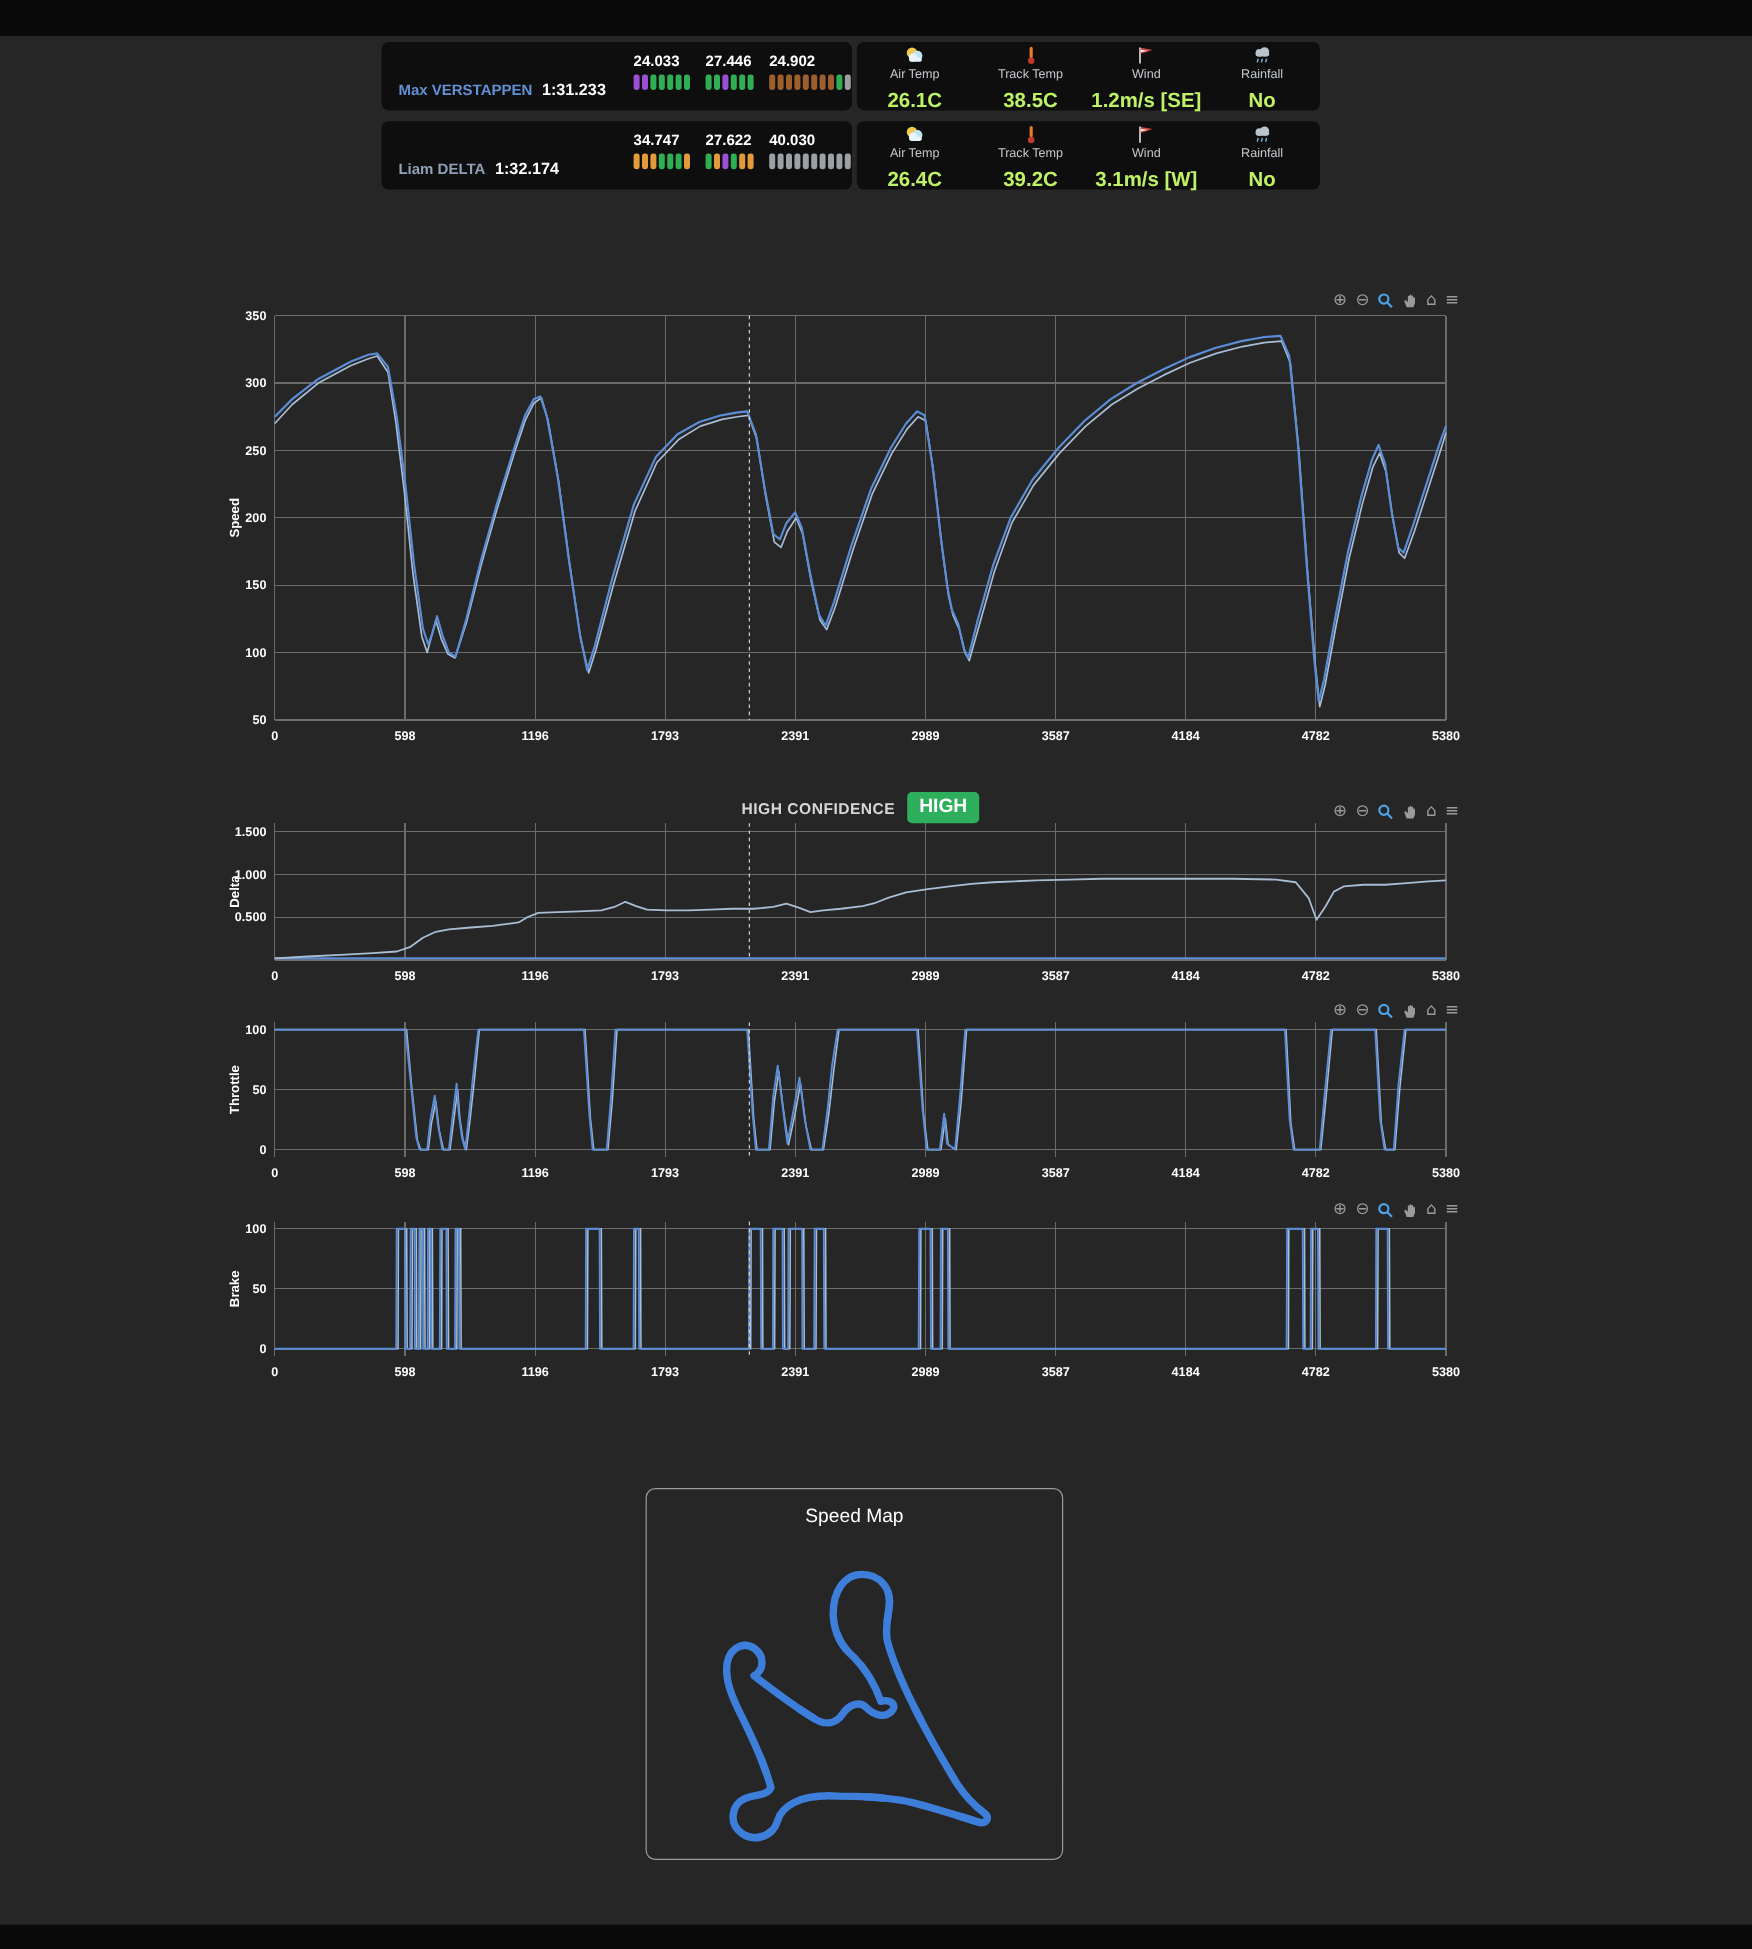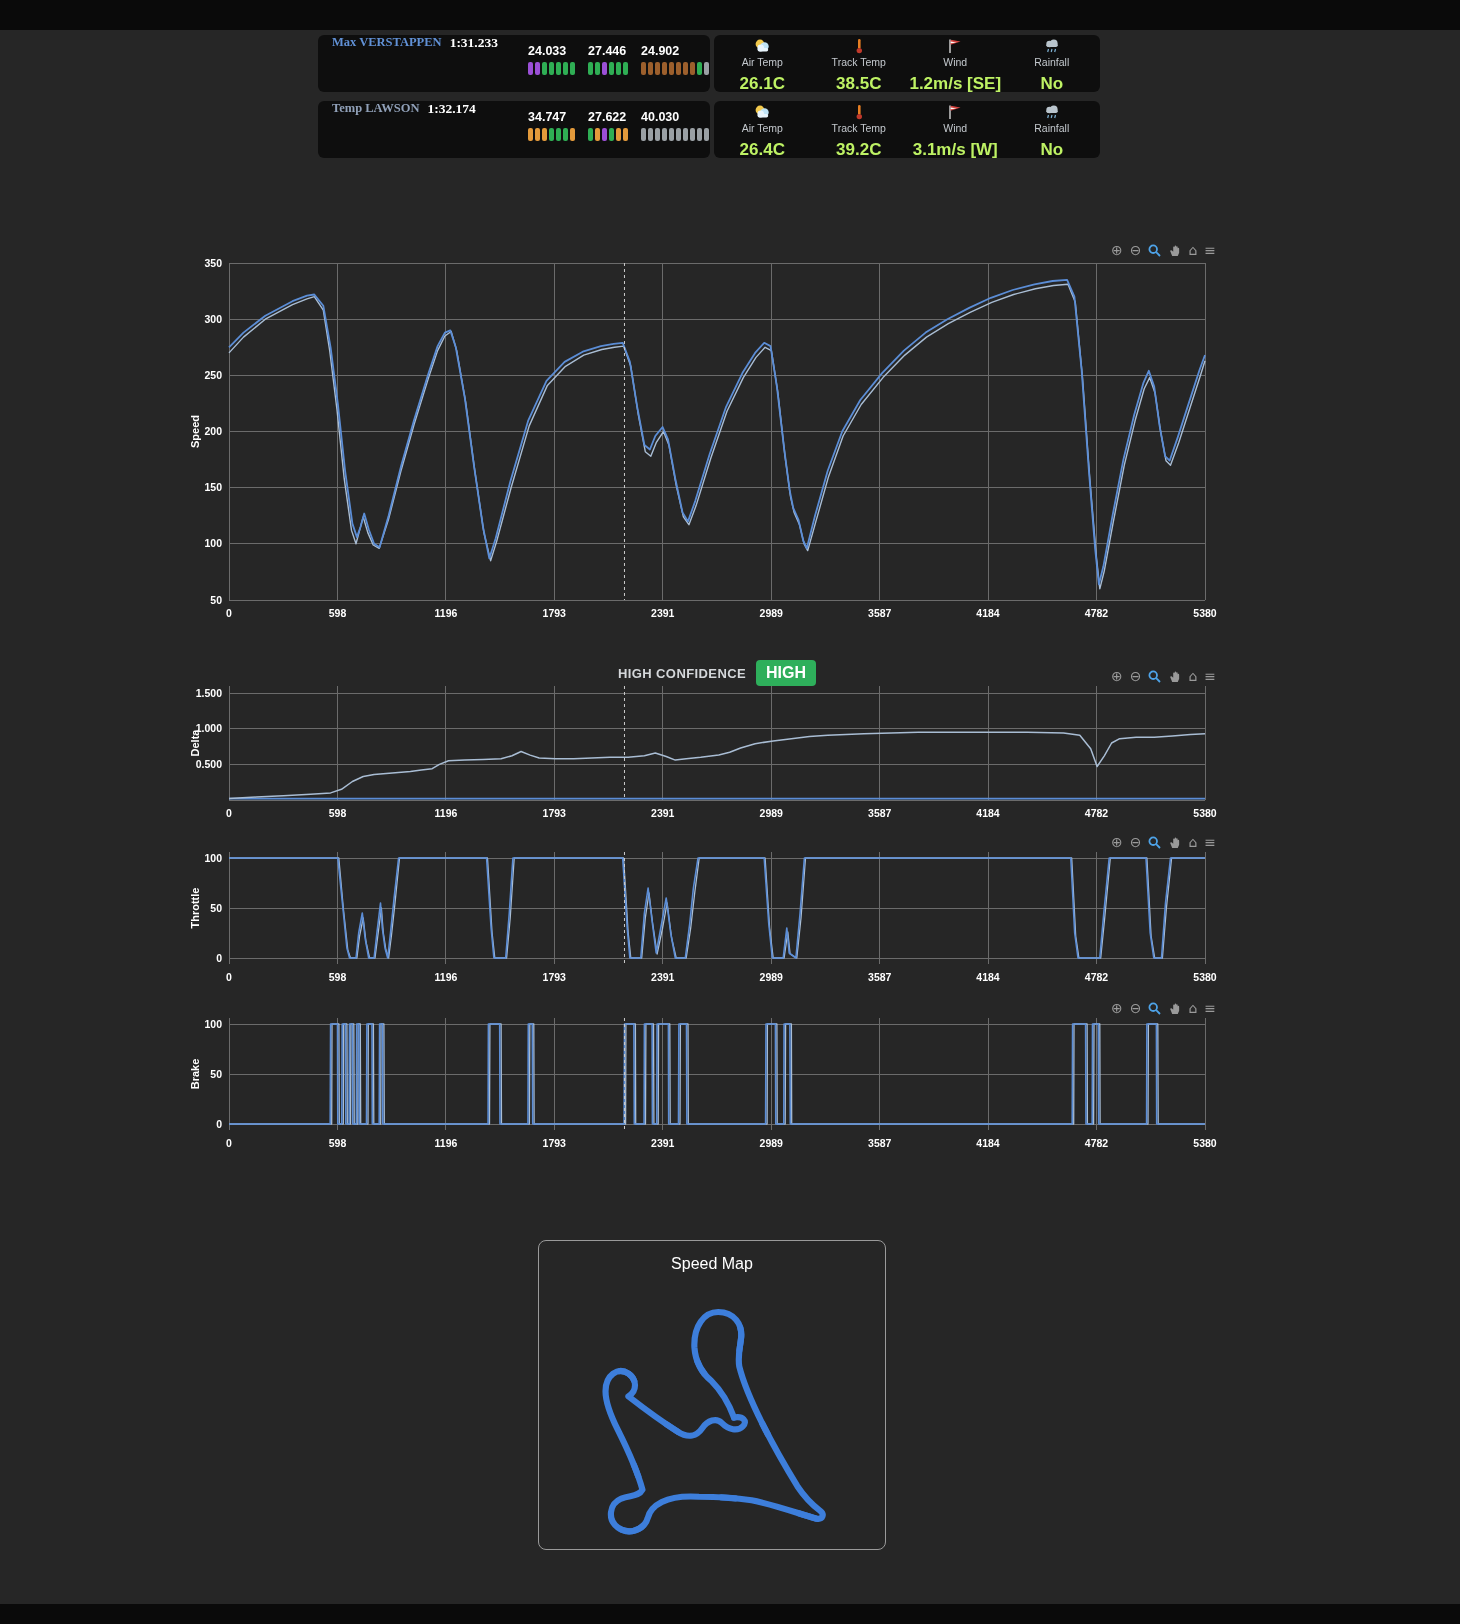--- a/index.html
+++ b/index.html
@@ -5,21 +5,21 @@
   html,body{margin:0;padding:0;background:#0a0a0a;width:1460px;height:1624px;
     font-family:"Liberation Sans","DejaVu Sans",sans-serif;}
   #stage{position:absolute;top:0;left:0;width:1460px;height:1624px;background:#0a0a0a;overflow:hidden;}
   #main{position:absolute;top:30px;left:0;width:1460px;height:1574px;background:#262626;}
 
   .card{position:absolute;background:#0e0e0e;border-radius:6px;}
   .driver-card{left:318px;width:392px;height:57px;}
   .weather-card{left:714px;width:386px;height:57px;}
   .row1{top:5px;} .row2{top:71px;}
 
-  .drv-line{position:absolute;left:14px;top:0;height:47px;display:flex;align-items:flex-start;gap:8px;font-family:Liberation Serif, serif;}
+  .drv-line{position:absolute;left:14px;top:0;height:47px;display:flex;align-items:flex-end;gap:8px;}
   .drv-name{font-size:12.5px;font-weight:600;}
   .drv-time{font-size:13.5px;font-weight:700;color:#fff;}
   .sectors{position:absolute;left:210px;top:9px;display:flex;gap:11px;}
   .sector{display:flex;flex-direction:column;align-items:flex-start;}
   .sec-time{font-size:12.5px;font-weight:700;color:#fff;margin-bottom:4px;}
   .ms-row{display:flex;}
   .ms-bar{display:inline-block;width:5px;height:13px;border-radius:2px;margin-right:2px;}
 
   .wx-grid{position:absolute;left:0;top:0;width:100%;height:100%;display:flex;}
   .wx-col{flex:1;display:flex;flex-direction:column;align-items:center;justify-content:space-between;padding-top:2px;}
@@ -91,21 +91,21 @@
               <span class="ms-bar" style="background: rgb(156, 95, 44);"></span>
               <span class="ms-bar" style="background: rgb(47, 174, 84);"></span>
               <span class="ms-bar" style="background: rgb(154, 160, 164);"></span>
             </span>
       </div>
     </div>
   </div>
 
   <div class="card driver-card row2">
     <div class="drv-line">
-      <span class="drv-name" id="drv-name-1" style="color: rgb(144, 160, 184);">Temp LAWSON</span>
+      <span class="drv-name" id="drv-name-1" style="color: rgb(144, 160, 184);">Liam DELTA</span>
       <span class="drv-time">1:32.174</span>
     </div>
     <div class="sectors">
       <div class="sector">
         <span class="sec-time">34.747</span>
         <span class="ms-row">
               <span class="ms-bar" style="background: rgb(227, 154, 59);"></span>
               <span class="ms-bar" style="background: rgb(227, 154, 59);"></span>
               <span class="ms-bar" style="background: rgb(227, 154, 59);"></span>
               <span class="ms-bar" style="background: rgb(47, 174, 84);"></span>

